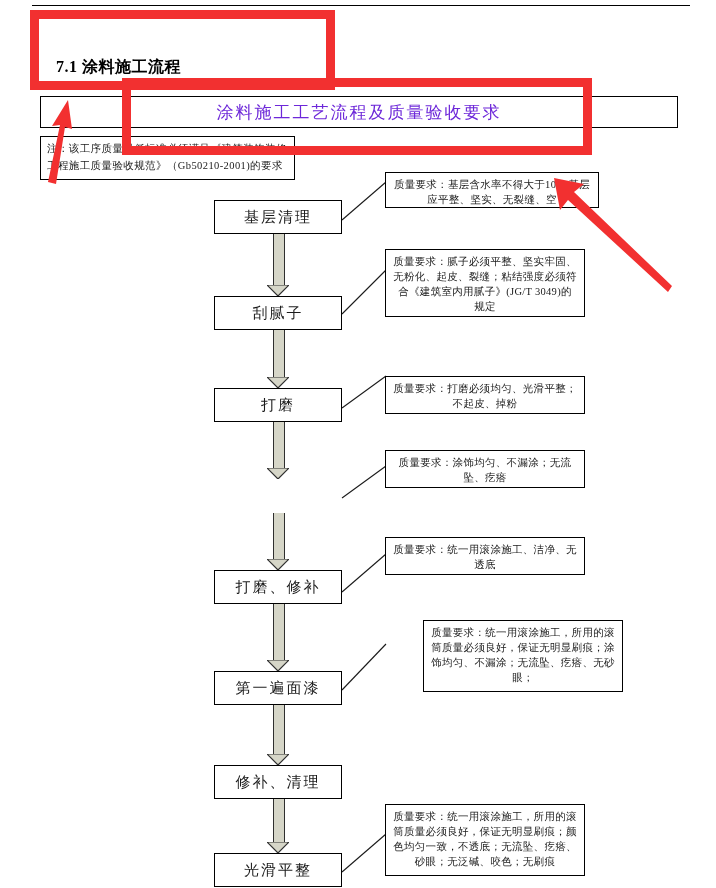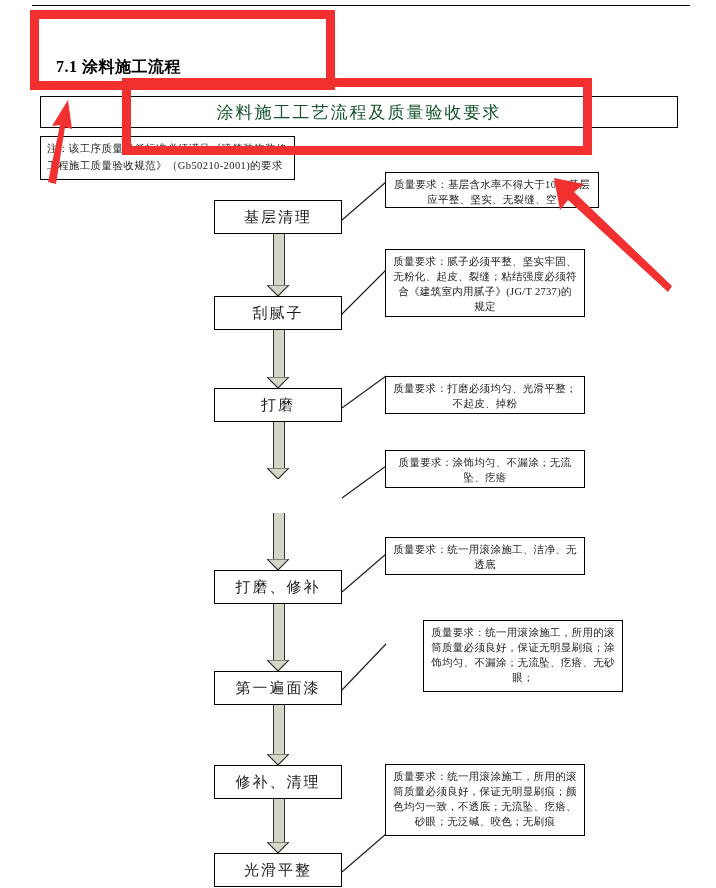--- a/index.html
+++ b/index.html
@@ -31,21 +31,21 @@
   #h2{left:56px;top:57px;font-size:16px;}
 
   
   .title-bar{
     position:absolute;left:40px;top:96px;width:638px;height:32px;
     border:1px solid #000;
     box-sizing:border-box;
     display:flex;align-items:center;justify-content:center;
   }
   .title-bar span{
-    font-size:17px;letter-spacing:2px;color:#14532d;
+    font-size:17px;letter-spacing:2px;color:#6d28d9;
   }
 
   
   .note-box{
     position:absolute;left:40px;top:136px;width:255px;height:44px;
     border:1px solid #000;box-sizing:border-box;
     padding:3px 6px;
     font-size:10.5px;line-height:17px;
     letter-spacing:0.4px;
     color:#1a1a1a;
@@ -203,31 +203,31 @@
     </svg>
   <svg class="conn" style="left:342px;top:628px;width:44px;height:64px;" width="44" height="64">
       <line x1="0" y1="62" x2="44" y2="16"></line>
     </svg>
   <svg class="conn" style="left:342px;top:820px;width:44px;height:54px;" width="44" height="54">
       <line x1="0" y1="52" x2="44" y2="14"></line>
     </svg>
 
   <div class="req" style="left:385px;top:172px;width:214px;height:36px;">质量要求：基层含水率不得大于10%;基层 应平整、坚实、无裂缝、空</div>
 
-  <div class="req" style="left:385px;top:249px;width:200px;height:68px;">质量要求：腻子必须平整、坚实牢固、无粉化、起皮、裂缝；粘结强度必须符合《建筑室内用腻子》(JG/T 2737)的规定</div>
+  <div class="req" style="left:385px;top:249px;width:200px;height:68px;">质量要求：腻子必须平整、坚实牢固、无粉化、起皮、裂缝；粘结强度必须符合《建筑室内用腻子》(JG/T 3049)的规定</div>
 
   <div class="req" style="left:385px;top:376px;width:200px;height:38px;">质量要求：打磨必须均匀、光滑平整；不起皮、掉粉</div>
 
   <div class="req" style="left:385px;top:450px;width:200px;height:38px;">质量要求：涂饰均匀、不漏涂；无流坠、疙瘩</div>
 
   <div class="req" style="left:385px;top:537px;width:200px;height:38px;">质量要求：统一用滚涂施工、洁净、无透底</div>
 
   <div class="req" style="left:385px;top:620px;width:200px;height:72px;margin-left:38px;">质量要求：统一用滚涂施工，所用的滚筒质量必须良好，保证无明显刷痕；涂饰均匀、不漏涂；无流坠、疙瘩、无砂眼；</div>
 
-  <div class="req" style="left:385px;top:764px;width:200px;height:72px;">质量要求：统一用滚涂施工，所用的滚筒质量必须良好，保证无明显刷痕；颜色均匀一致，不透底；无流坠、疙瘩、砂眼；无泛碱、咬色；无刷痕</div>
+  <div class="req" style="left:385px;top:804px;width:200px;height:72px;">质量要求：统一用滚涂施工，所用的滚筒质量必须良好，保证无明显刷痕；颜色均匀一致，不透底；无流坠、疙瘩、砂眼；无泛碱、咬色；无刷痕</div>
 
   <div class="red-rect" style="left:30px;top:10px;width:305px;height:80px;"></div>
   <div class="red-rect" style="left:122px;top:78px;width:470px;height:77px;"></div>
 
   <div class="red-arrow" style="left:38px;top:96px;width:50px;height:90px;">
     <svg width="50" height="90" viewBox="0 0 50 90">
       <polygon points="30,4 14,30 22,29 10,86 18,88 27,31 34,33" fill="#f23030"></polygon>
     </svg>
   </div>
 

